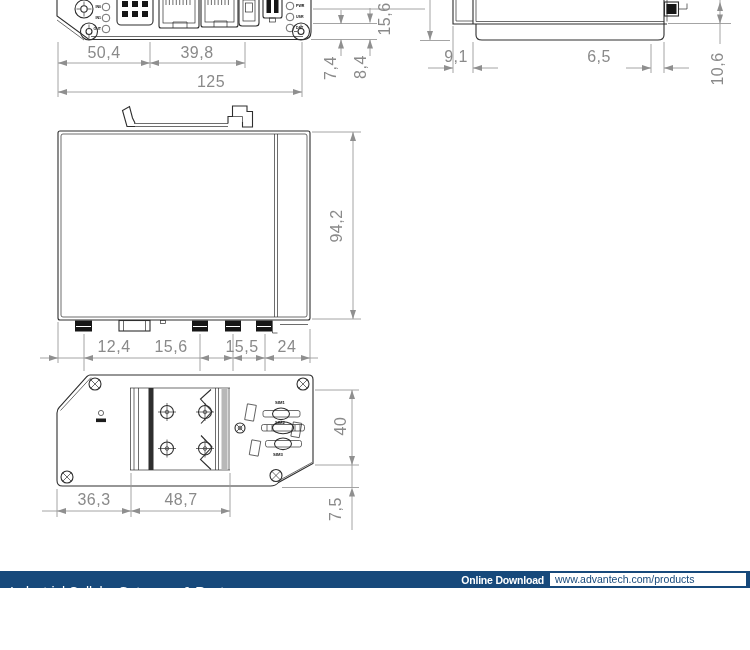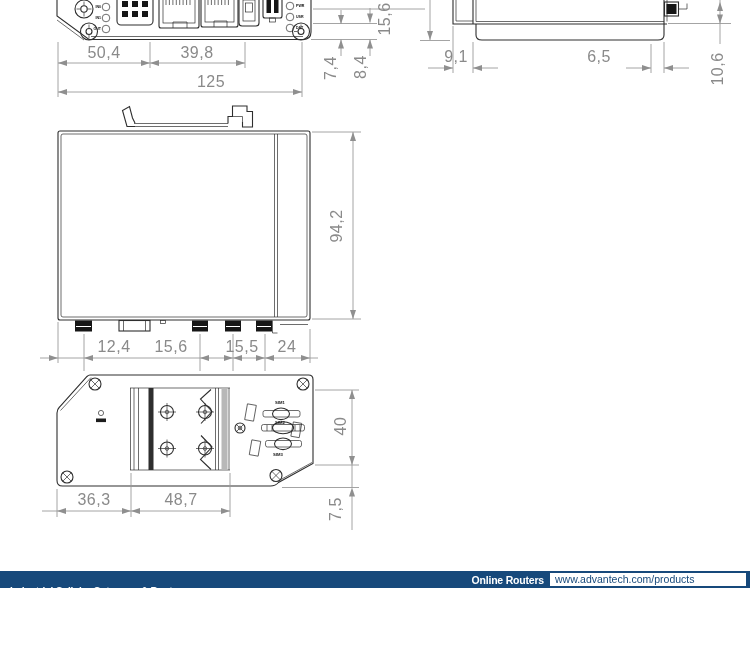--- a/index.html
+++ b/index.html
@@ -15,21 +15,21 @@
   .d {stroke:#9a9a9a;stroke-width:0.9;fill:none;}
   .da{fill:#8f8f8f;stroke:none;}
   .dt{font:16px "Liberation Sans",sans-serif;fill:#8a8a8a;letter-spacing:.5px;}
   .tiny {font:bold 3.6px "Liberation Sans",sans-serif;fill:#111;}
   .tiny2{font:bold 4.2px "Liberation Sans",sans-serif;fill:#111;}
   .grayband{fill:#b8b8b8;stroke:none;}
   .darkband{fill:#2e2e2e;stroke:none;}
   
   .footer-bar{position:absolute;left:0;top:571px;width:750px;height:17px;
     background:#17497b;display:flex;align-items:center;}
-  .footer-left{color:#fff;font-weight:bold;font-size:10px;margin-left:10px;
+  .footer-left{color:#fff;font-weight:normal;font-size:14px;margin-left:10px;
     letter-spacing:-0.2px;white-space:nowrap;margin-top:24px;}
   .footer-spacer{flex:1;}
   .footer-dl{color:#fff;font-weight:bold;font-size:10.5px;letter-spacing:-0.2px;
     margin-right:6px;white-space:nowrap;}
   .footer-url{background:#fff;color:#17497b;font-size:10.5px;height:13px;
     line-height:13px;width:191px;padding-left:5px;margin-right:4px;white-space:nowrap;}
 </style>
 </head>
 <body>
 
@@ -383,16 +383,16 @@
       <line class="d" x1="352" y1="496" x2="352" y2="530"></line>
       <path class="da" d="M352,487.5 l-3,9 l6,0 z"></path>
       <text class="dt" transform="rotate(-90 341 509)" x="341" y="509" text-anchor="middle">7,5</text>
     </g>
   </g>
 </svg>
 
 <div class="footer-bar">
   <span class="footer-left">Industrial Cellular Gateways &amp; Routers</span>
   <span class="footer-spacer"></span>
-  <span class="footer-dl">Online Routers</span>
+  <span class="footer-dl">Online Download</span>
   <span class="footer-url">www.advantech.com/products</span>
 </div>
 </div>
 
 </body></html>

